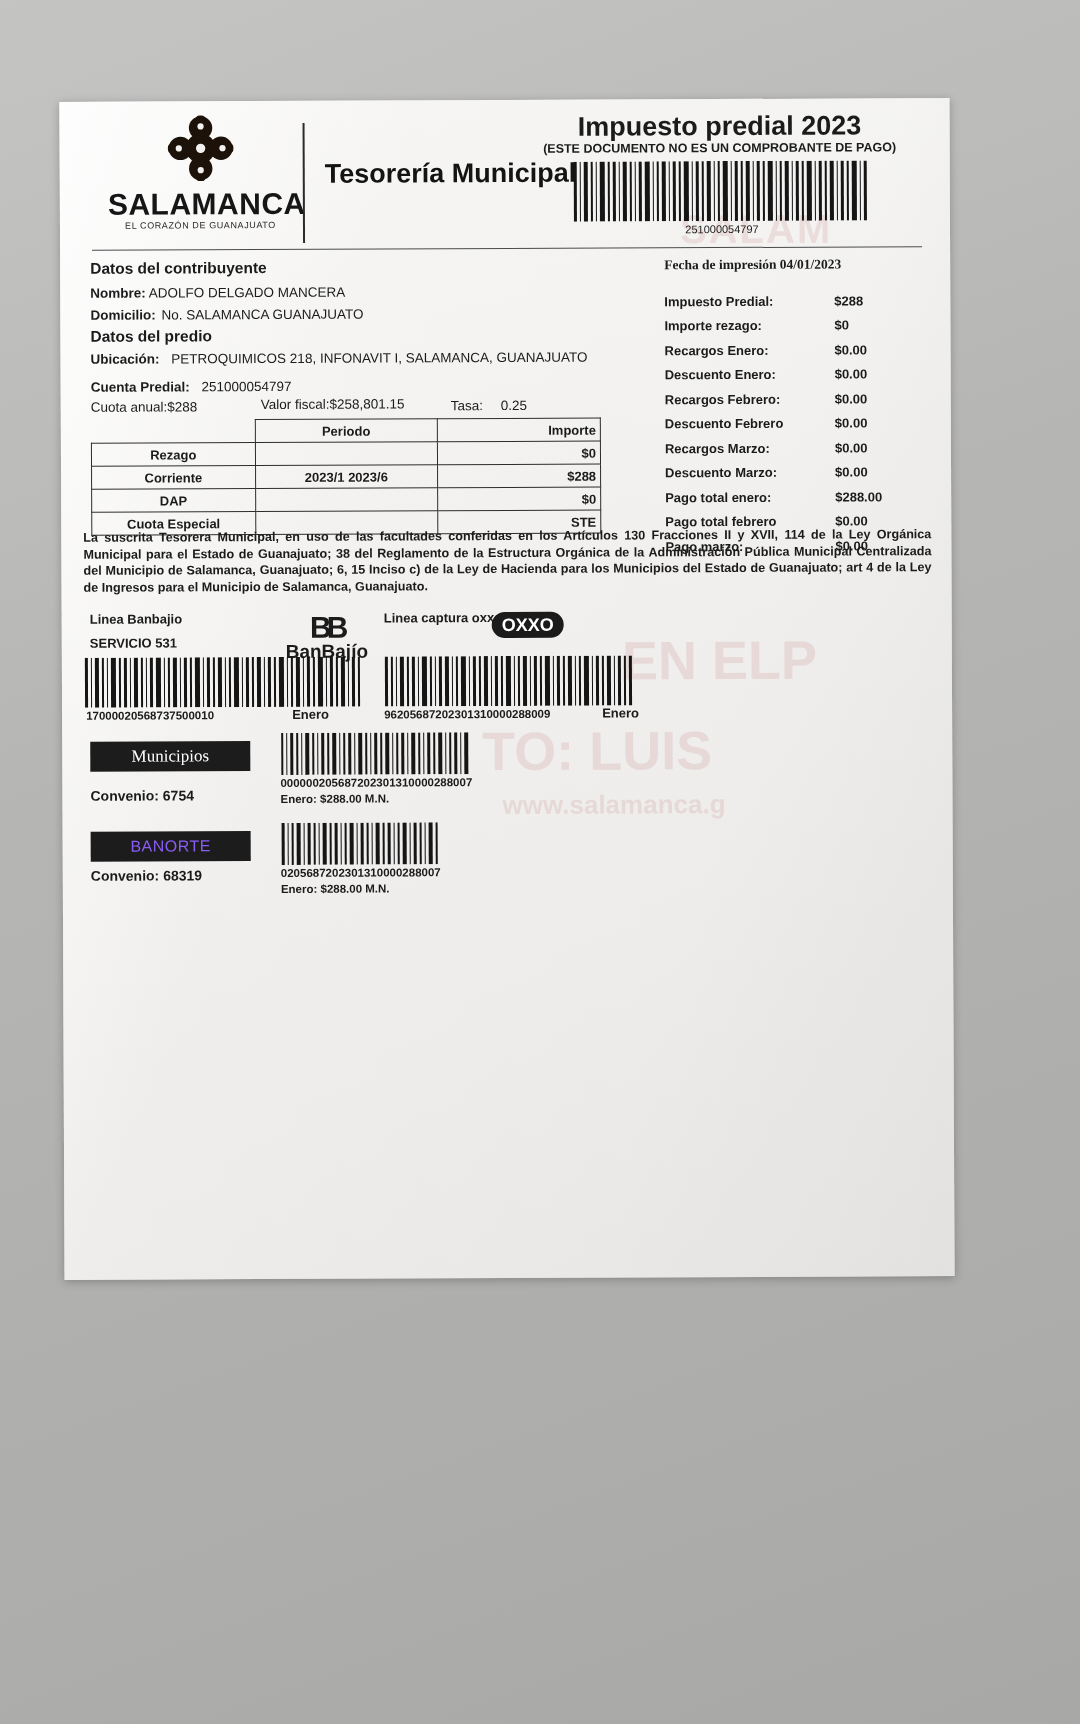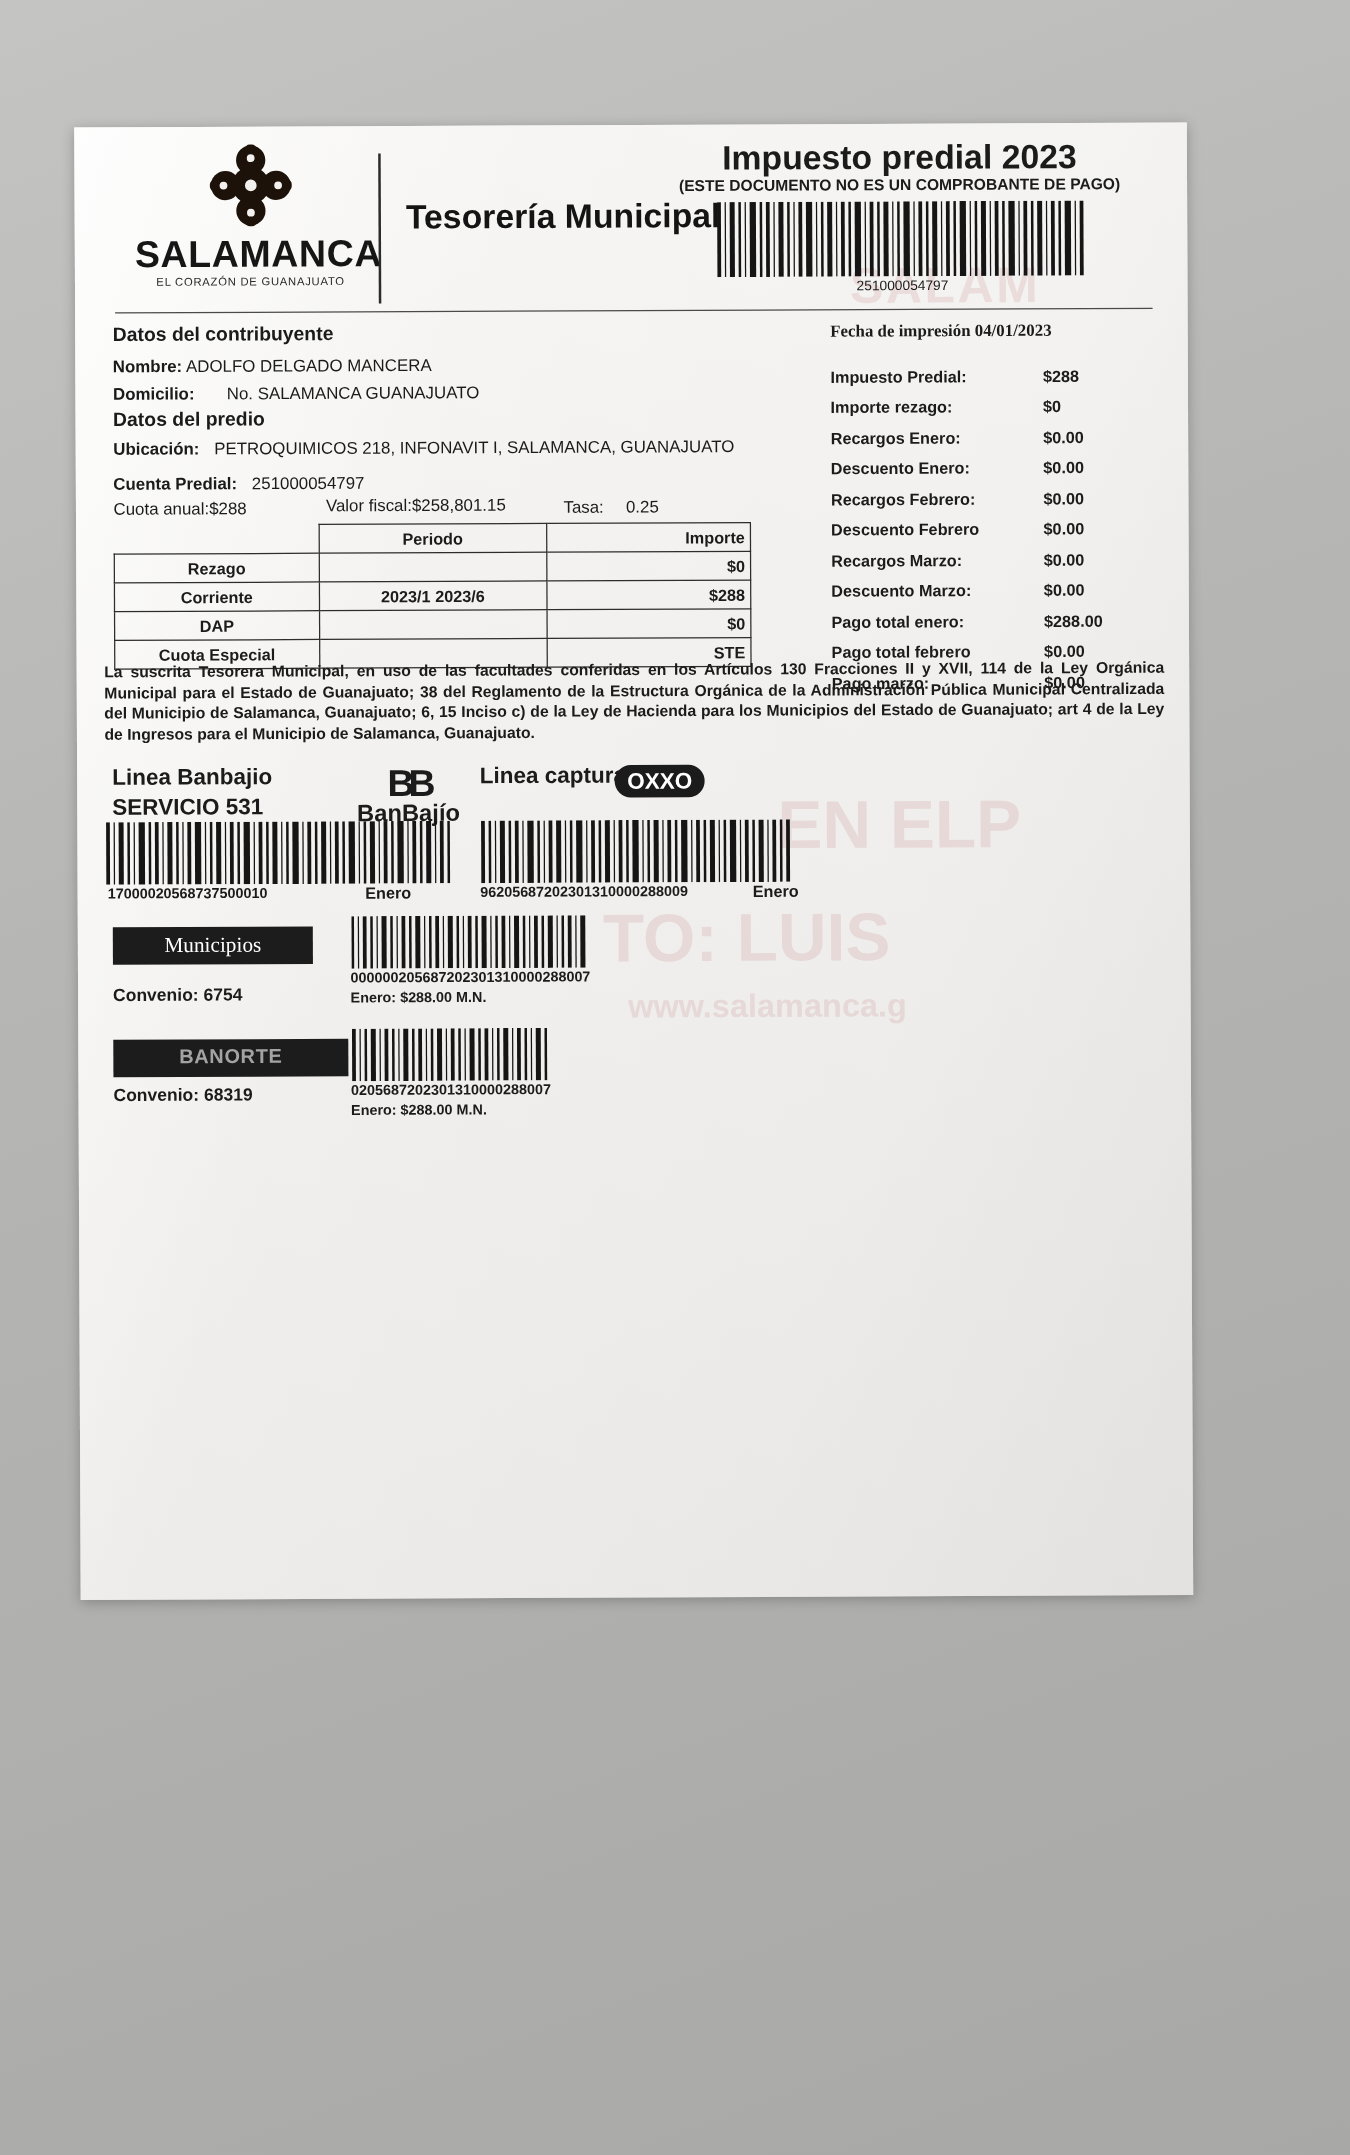--- a/index.html
+++ b/index.html
@@ -180,21 +180,21 @@
     width: 848px;
     font-size: 12.6px;
     font-weight: bold;
     line-height: 1.32;
     text-align: justify;
   }
 
   
   .pay-lbl {
     position: absolute;
-    font-size: 18px;
+    font-size: 13px;
     font-weight: bold;
   }
   .banbajio {
     position: absolute;
     left: 205px; top: 512px;
     text-align: center;
     width: 120px;
   }
   .banbajio .bb-glyph {
     font-size: 30px; font-weight: bold; letter-spacing: -5px; line-height: 1;
@@ -231,25 +231,25 @@
     background: #1c1c1c;
     color: #fff;
     font-size: 17px;
     line-height: 30px;
     text-align: center;
     font-family: "Liberation Serif", serif;
   }
   .banorte-box {
     position: absolute;
     left: 28px; top: 730px;
-    width: 188px; height: 30px;
+    width: 160px; height: 30px;
     background: #1c1c1c;
-    color: #a3a3a3;
+    color: #8b5cf6;
     font-size: 16px;
-    font-weight: bold;
+    font-weight: normal;
     line-height: 30px;
     text-align: center;
     letter-spacing: 0.5px;
   }
   .conv {
     position: absolute;
     font-size: 14px;
     font-weight: bold;
   }
   .small-note {
@@ -370,21 +370,21 @@
 
       <div class="sec-title" style="left:30px; top:158px;">Datos del contribuyente</div>
 
       <div class="row" style="left:30px; top:184px;">
         <b>Nombre:</b>
         <span style="">ADOLFO DELGADO MANCERA</span>
       </div>
 
       <div class="row" style="left:30px; top:206px;">
         <b>Domicilio:</b>
-        <span style="margin-left:22px;">No. SALAMANCA GUANAJUATO</span>
+        <span style="margin-left:2px;">No. SALAMANCA GUANAJUATO</span>
       </div>
 
       <div class="sec-title" style="left:30px; top:226px;">Datos del predio</div>
 
       <div class="row" style="left:30px; top:250px;">
         <b>Ubicación:</b>
         <span style="margin-left:8px;">PETROQUIMICOS 218, INFONAVIT I, SALAMANCA, GUANAJUATO</span>
       </div>
 
       <div class="row" style="left:30px; top:278px;">

